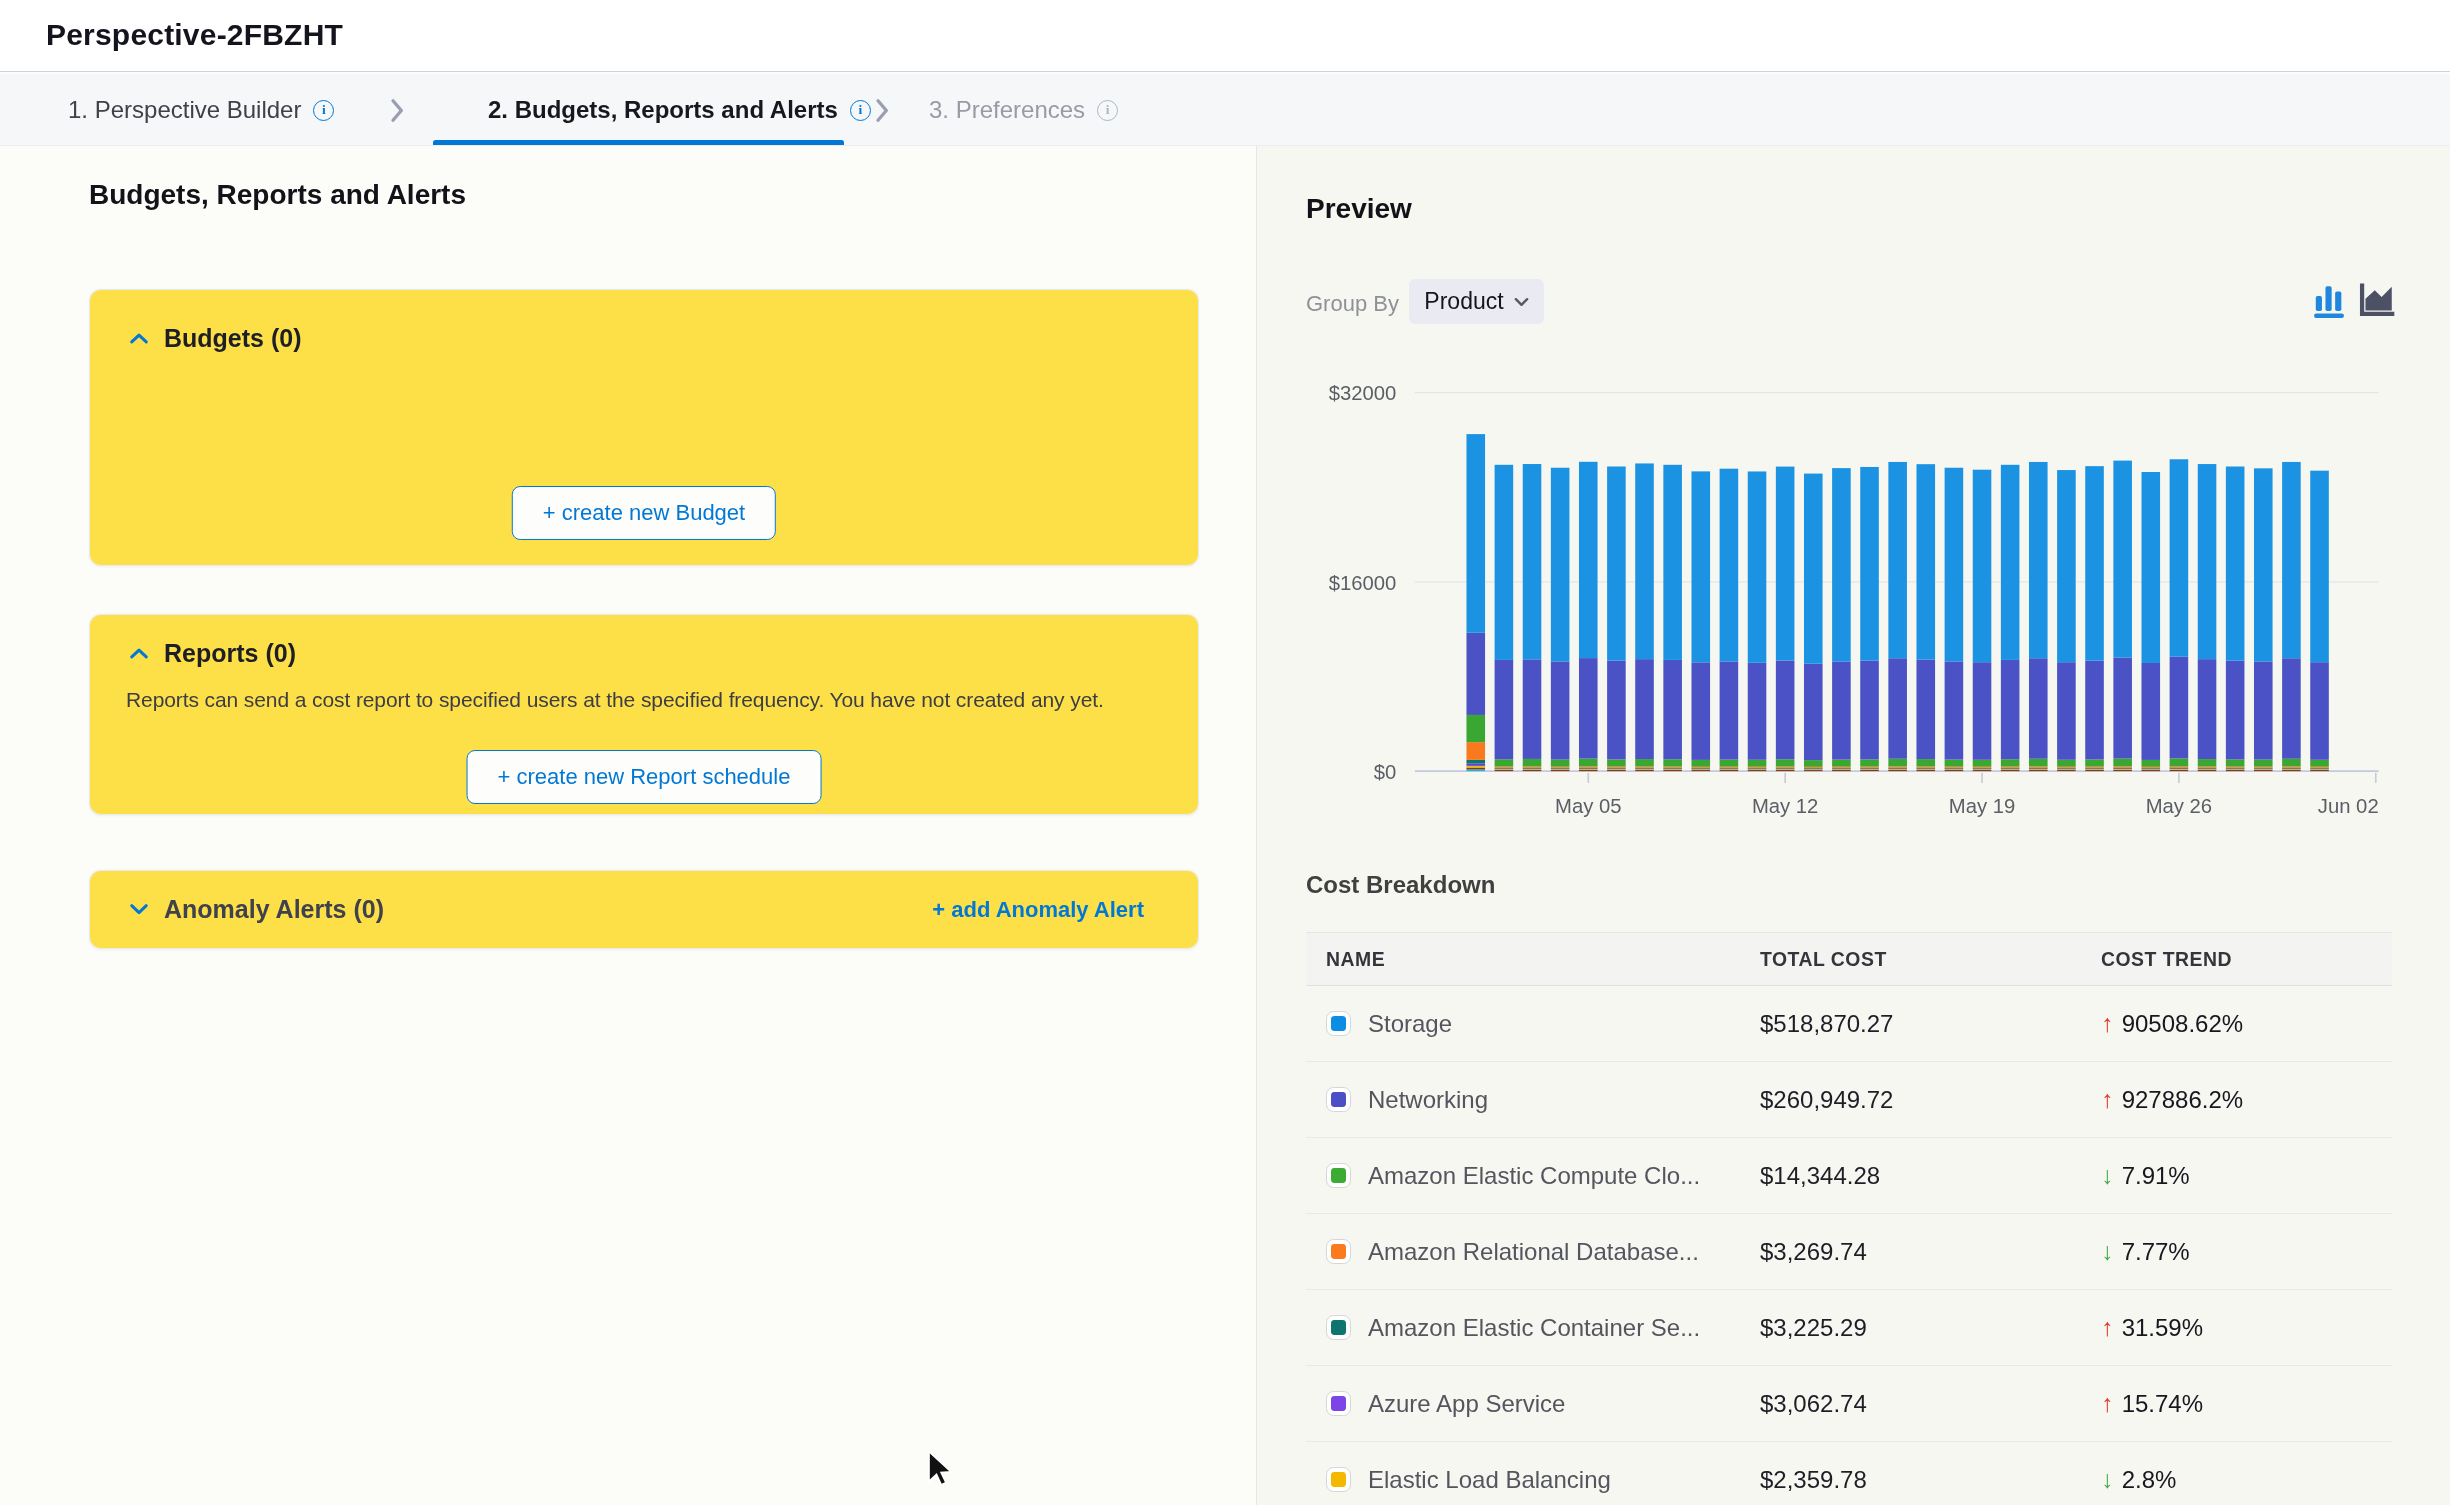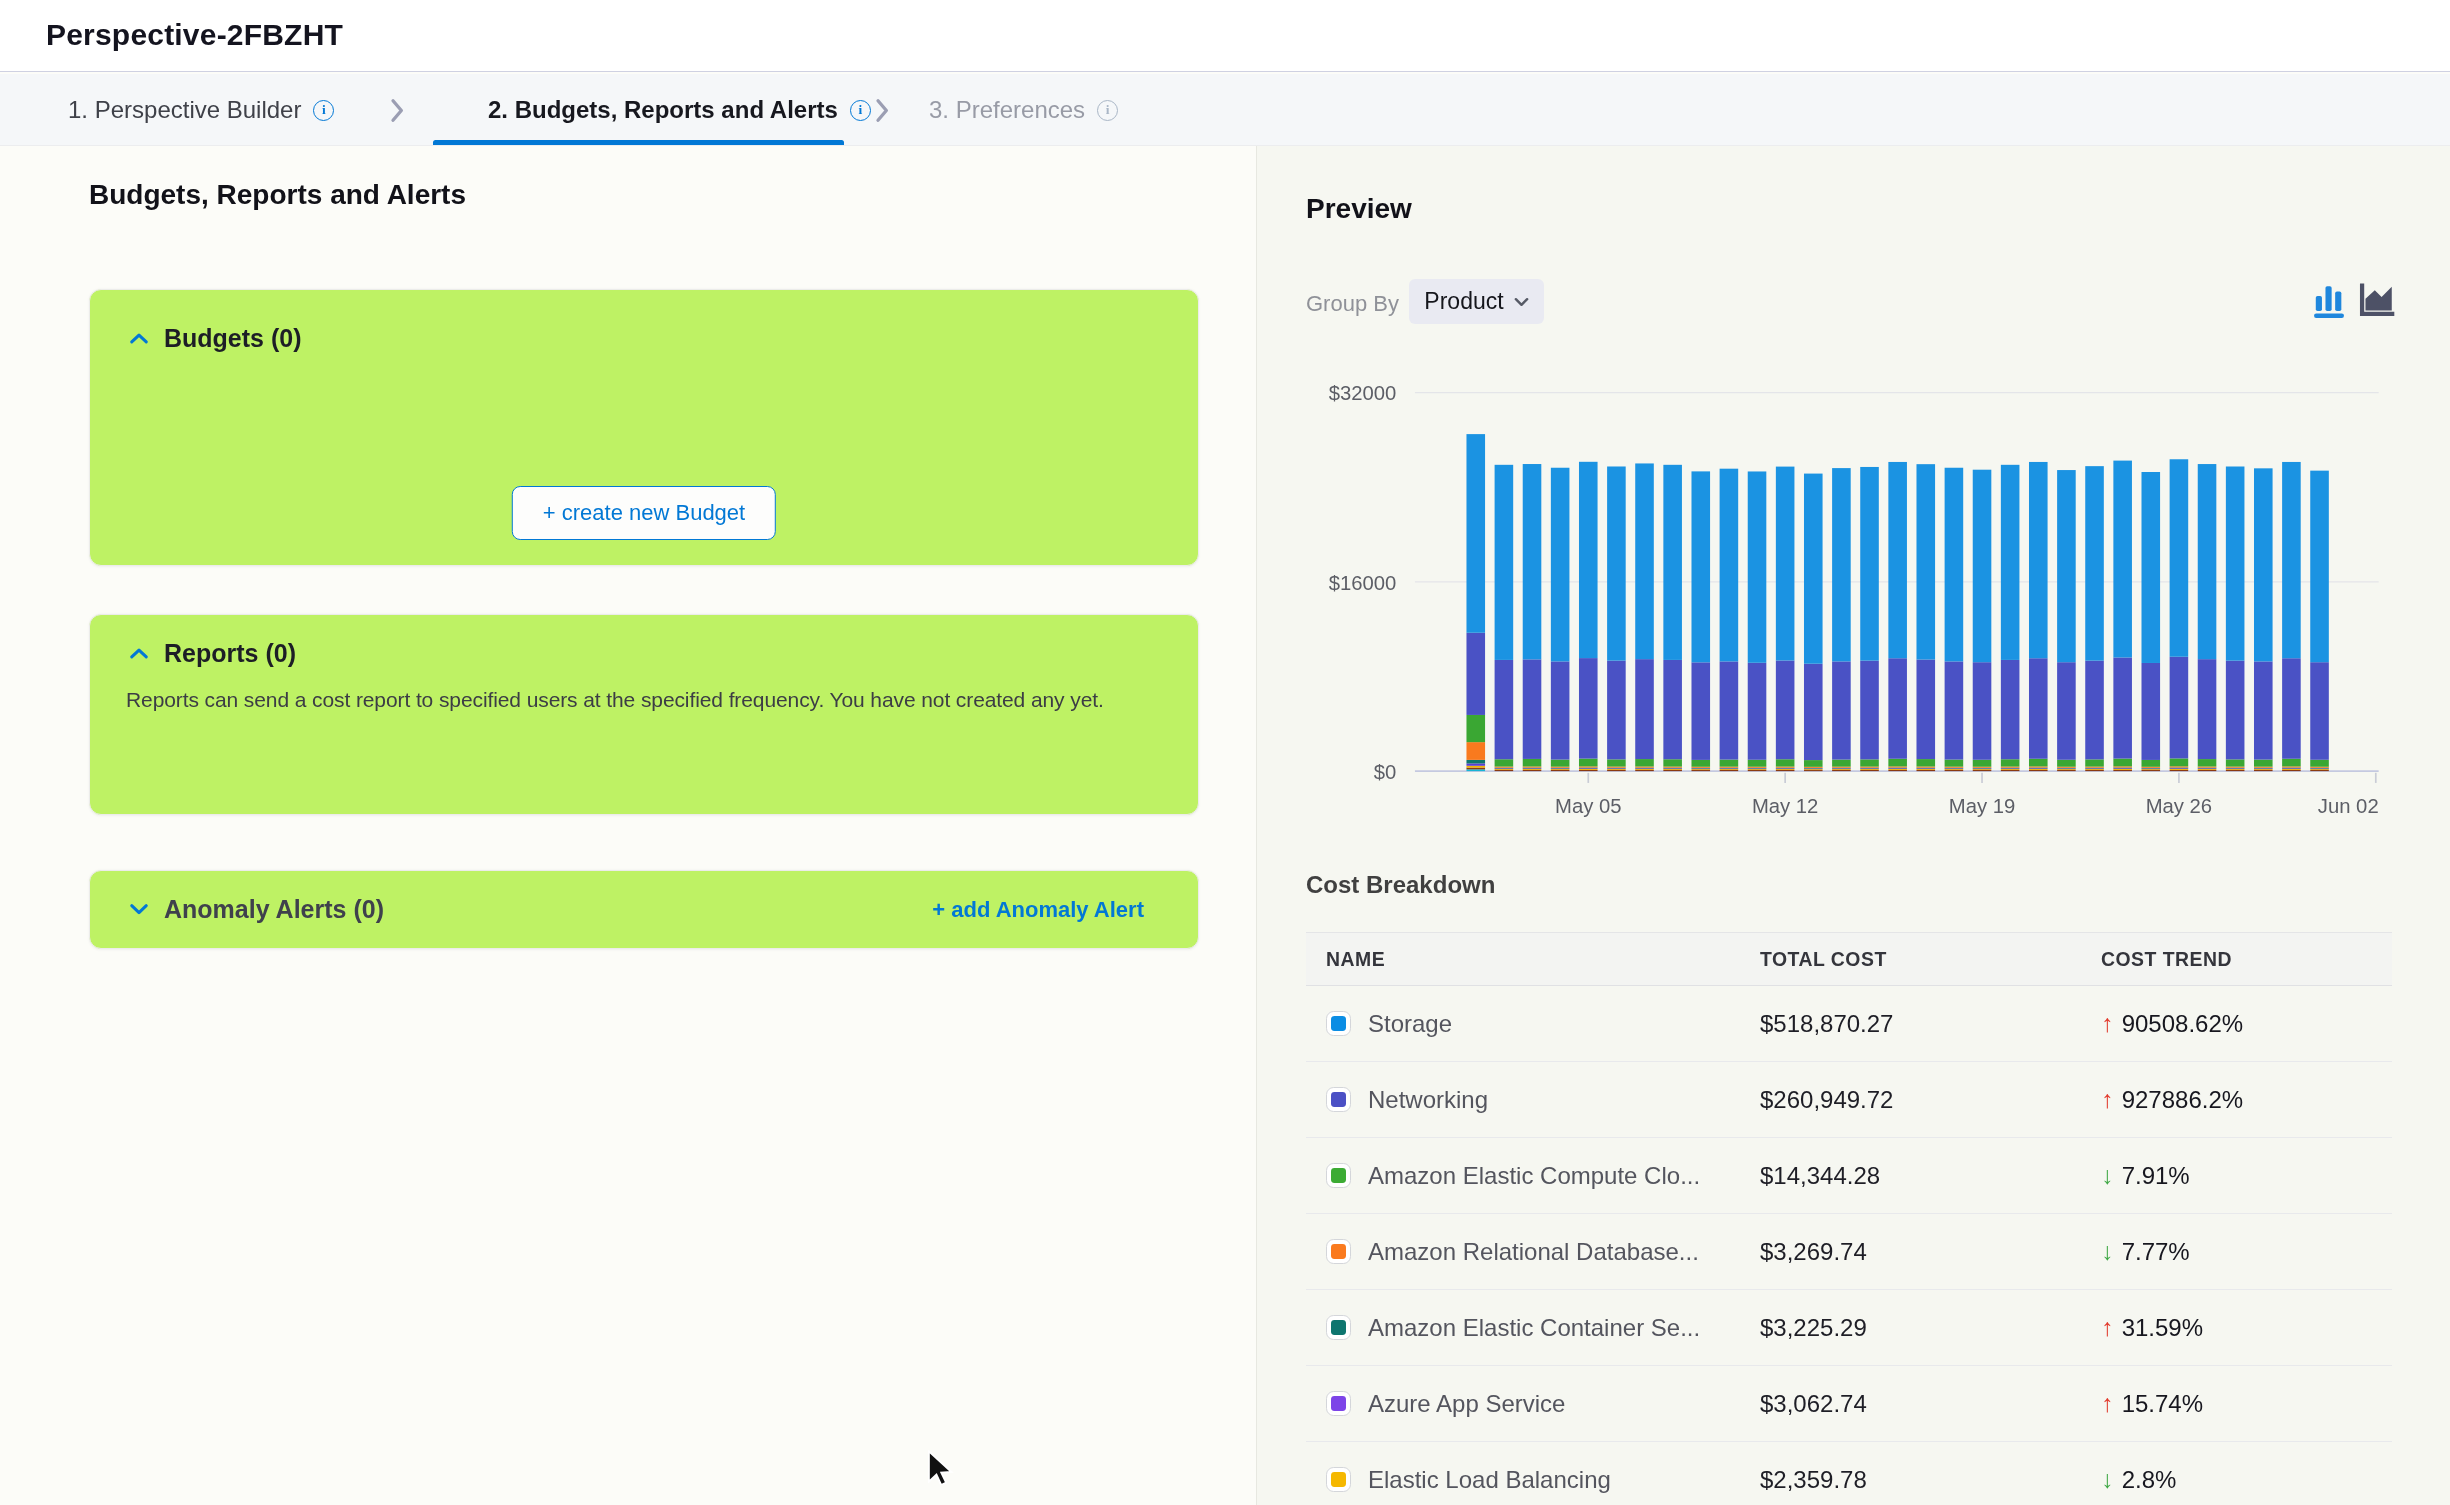--- a/index.html
+++ b/index.html
@@ -19,21 +19,21 @@
   .step2 { left:444px; color:#17181f; font-weight:700;margin-left:44px; }
   .step3 { left:929px; color:#989ba6; font-weight:500; }
   .info-i { display:inline-flex; align-items:center; justify-content:center; width:21px; height:21px; border-radius:50%; border:1.7px solid #0278d5; color:#0278d5; font-size:13.5px; font-weight:700; font-family:"Liberation Serif", serif; flex:0 0 auto; }
   .step3 .info-i { border-color:#a9b6c6; color:#a9b6c6; }
   .step-sep { position:absolute; top:0; height:72px; display:flex; align-items:center; }
   .sep1 { left:390px; } .sep2 { left:875px; }
   .active-underline { position:absolute; left:433px; bottom:0; width:411px; height:5px; background:#0278d5; border-radius:2.5px 2.5px 0 0; }
 
   
   .page-title { position:absolute; left:89px; top:179px; font-size:28px; font-weight:700; color:#121219; }
-  .card { position:absolute; left:89px; width:1110px; background:#bef264; border:0.8px solid #ececea; border-radius:12px; box-shadow:0 0.8px 2.5px rgba(40,41,61,.06); }
+  .card { position:absolute; left:89px; width:1110px; background:#fde047; border:0.8px solid #ececea; border-radius:12px; box-shadow:0 0.8px 2.5px rgba(40,41,61,.06); }
   .card-budgets { top:289px; height:277px; }
   .card-reports { top:614px; height:201px; }
   .card-anomaly { top:870px; height:79px; display:flex; align-items:center; justify-content:space-between; padding:0 54px 0 39px; }
   .sec-head { position:absolute; left:39px; display:flex; align-items:center; gap:15px; cursor:pointer; }
   .sec-title { font-size:25px; font-weight:700; color:#1d1e26; }
   .card-anomaly .sec-head { position:static; }
   .card-anomaly .sec-title { color:#3f414c; }
   .sec-desc { position:absolute; left:36px; width:1073px; font-size:21px; line-height:32px; color:#3c3d45; letter-spacing:-0.1px; }
   .btn-outline { position:absolute; left:50%; transform:translateX(-50%); height:54px; padding:0 30px; display:inline-flex; align-items:center; background:#fdfdfc; border:1.7px solid #0278d5; border-radius:8.4px; color:#0278d5; font-size:22px; font-weight:500; white-space:nowrap; cursor:pointer; }
   .link-add { color:#0278d5; font-size:22px; font-weight:600; white-space:nowrap; cursor:pointer; }
@@ -117,20 +117,21 @@
   </div>
 
   <div class="card card-reports">
     <div class="sec-head" style="top:24px;">
       <svg width="20" height="12.7" viewBox="0 0 22 14">
           <path d="M3 11 L11 3.5 L19 11" stroke="#0278d5" stroke-width="3.4" fill="none" stroke-linecap="round" stroke-linejoin="round"></path>
         </svg>
       <span class="sec-title">Reports (0)</span>
     </div>
     <div class="sec-desc" style="top:69px; white-space:nowrap; width:auto;">Reports can send a cost report to specified users at the specified frequency. You have not created any yet.</div>
+    <button class="btn-outline" style="top:135px;">+ create new Report schedule</button>
   </div>
 
   <div class="card card-anomaly">
     <div class="sec-head">
       <svg width="20" height="12.7" viewBox="0 0 22 14">
           <path d="M3 3 L11 10.5 L19 3" stroke="#0278d5" stroke-width="3.4" fill="none" stroke-linecap="round" stroke-linejoin="round"></path>
         </svg>
       <span class="sec-title">Anomaly Alerts (0)</span>
     </div>
     <span class="link-add">+ add Anomaly Alert</span>

